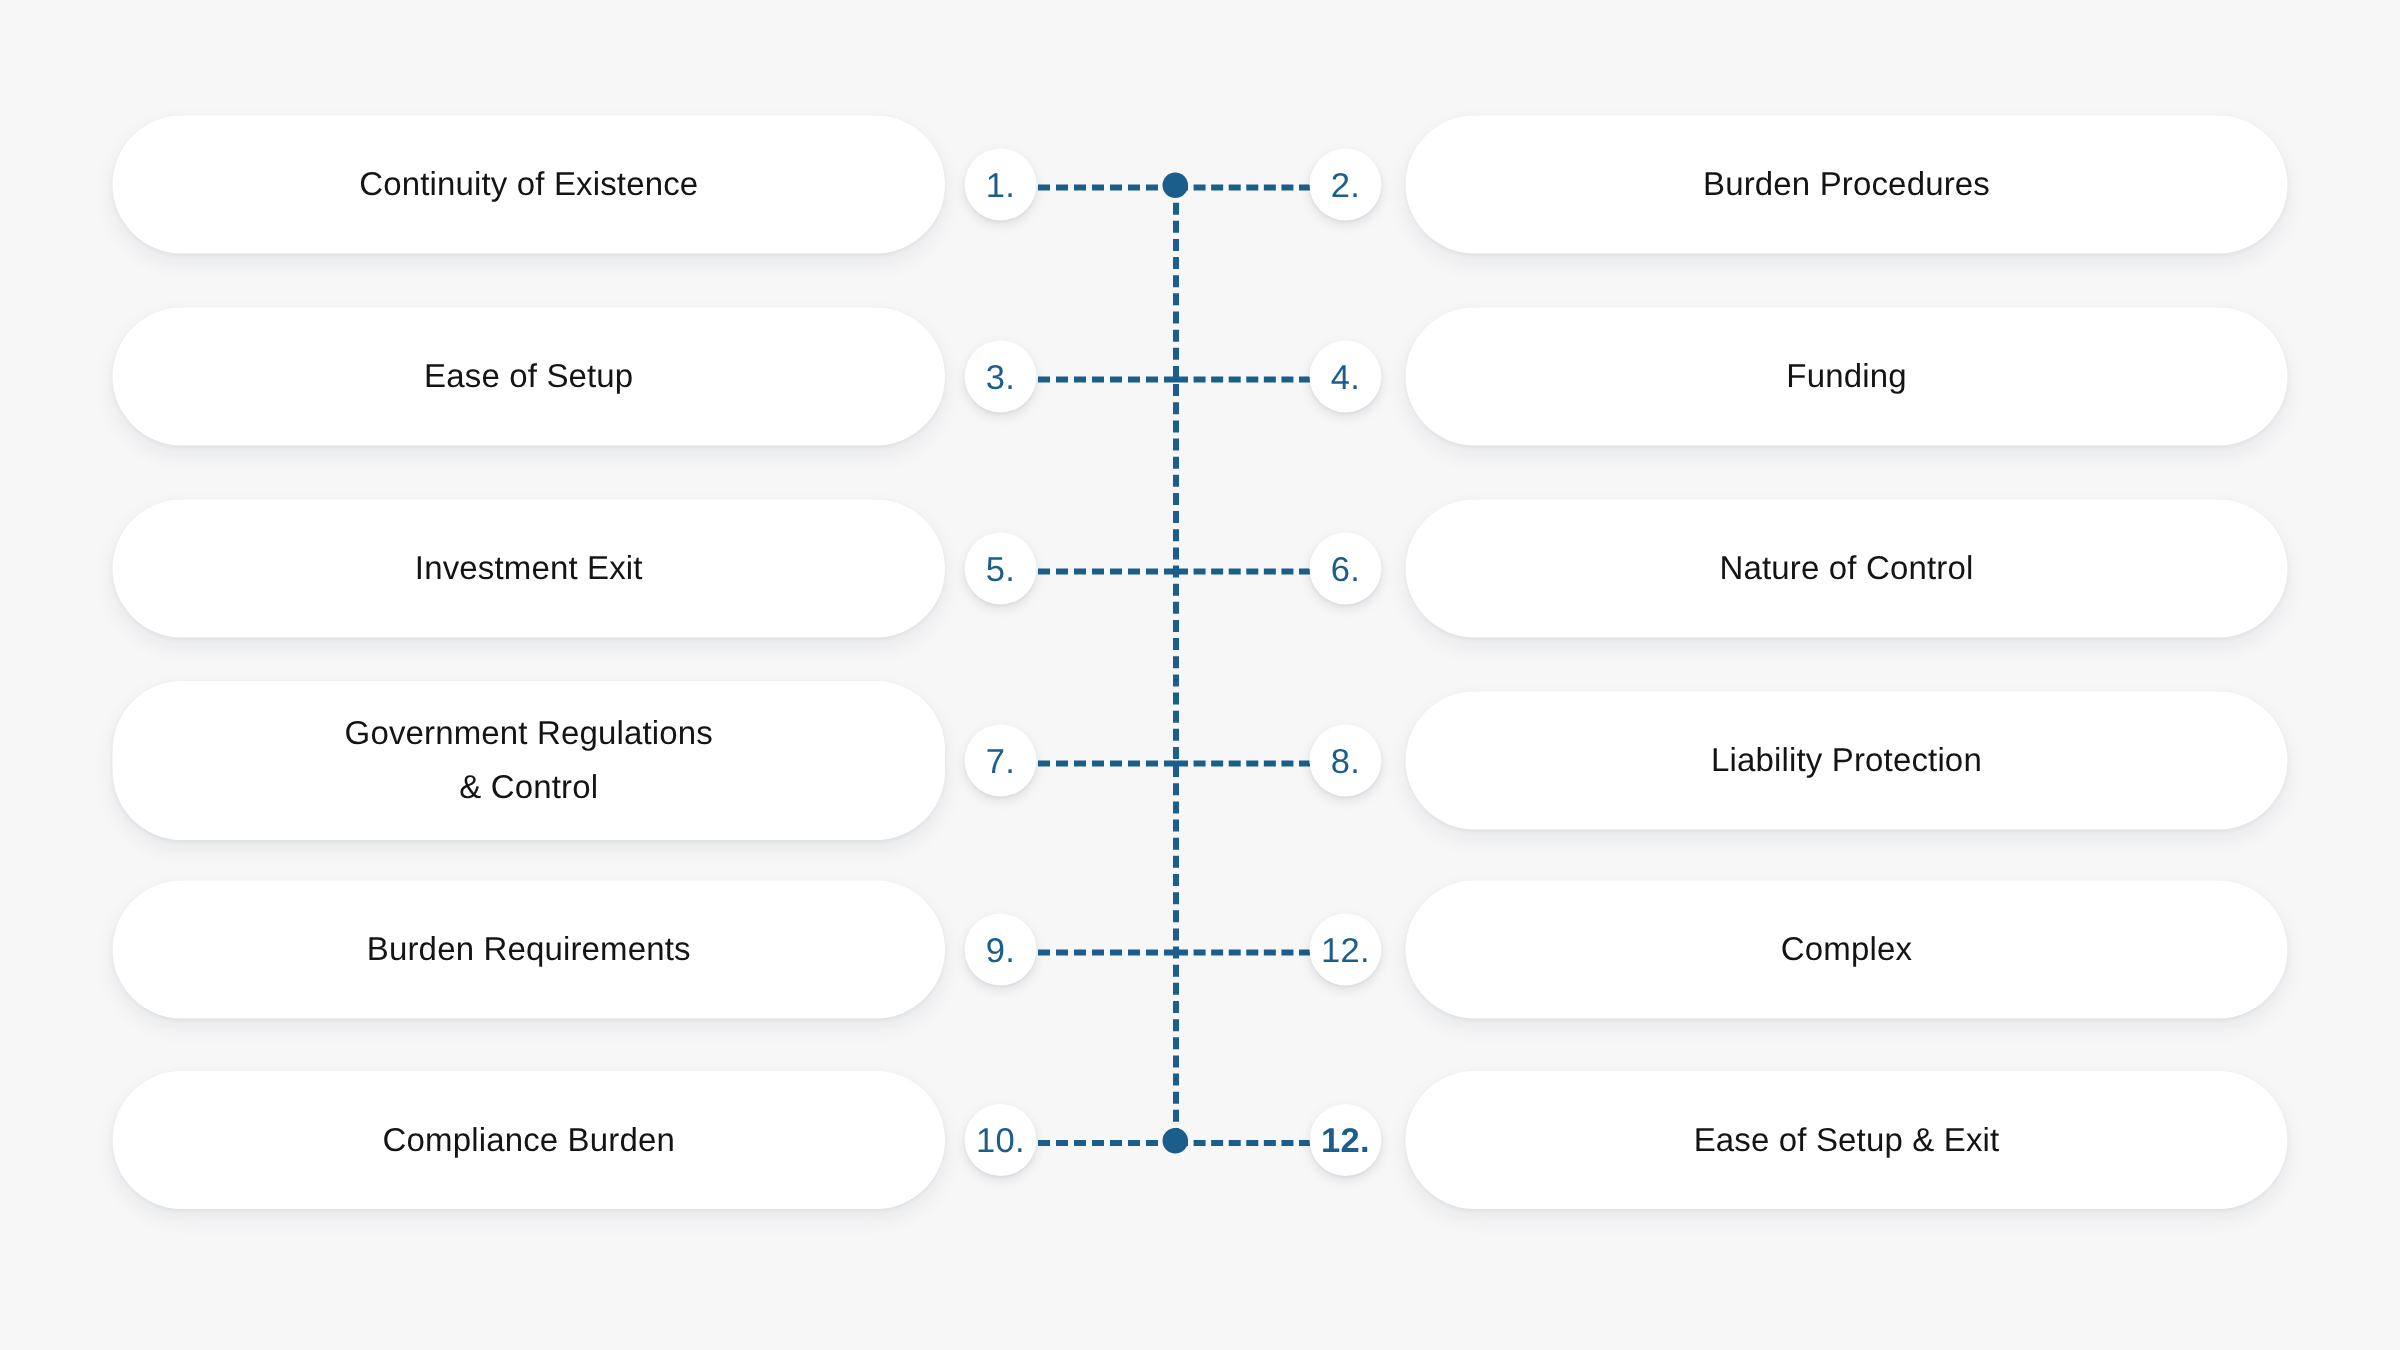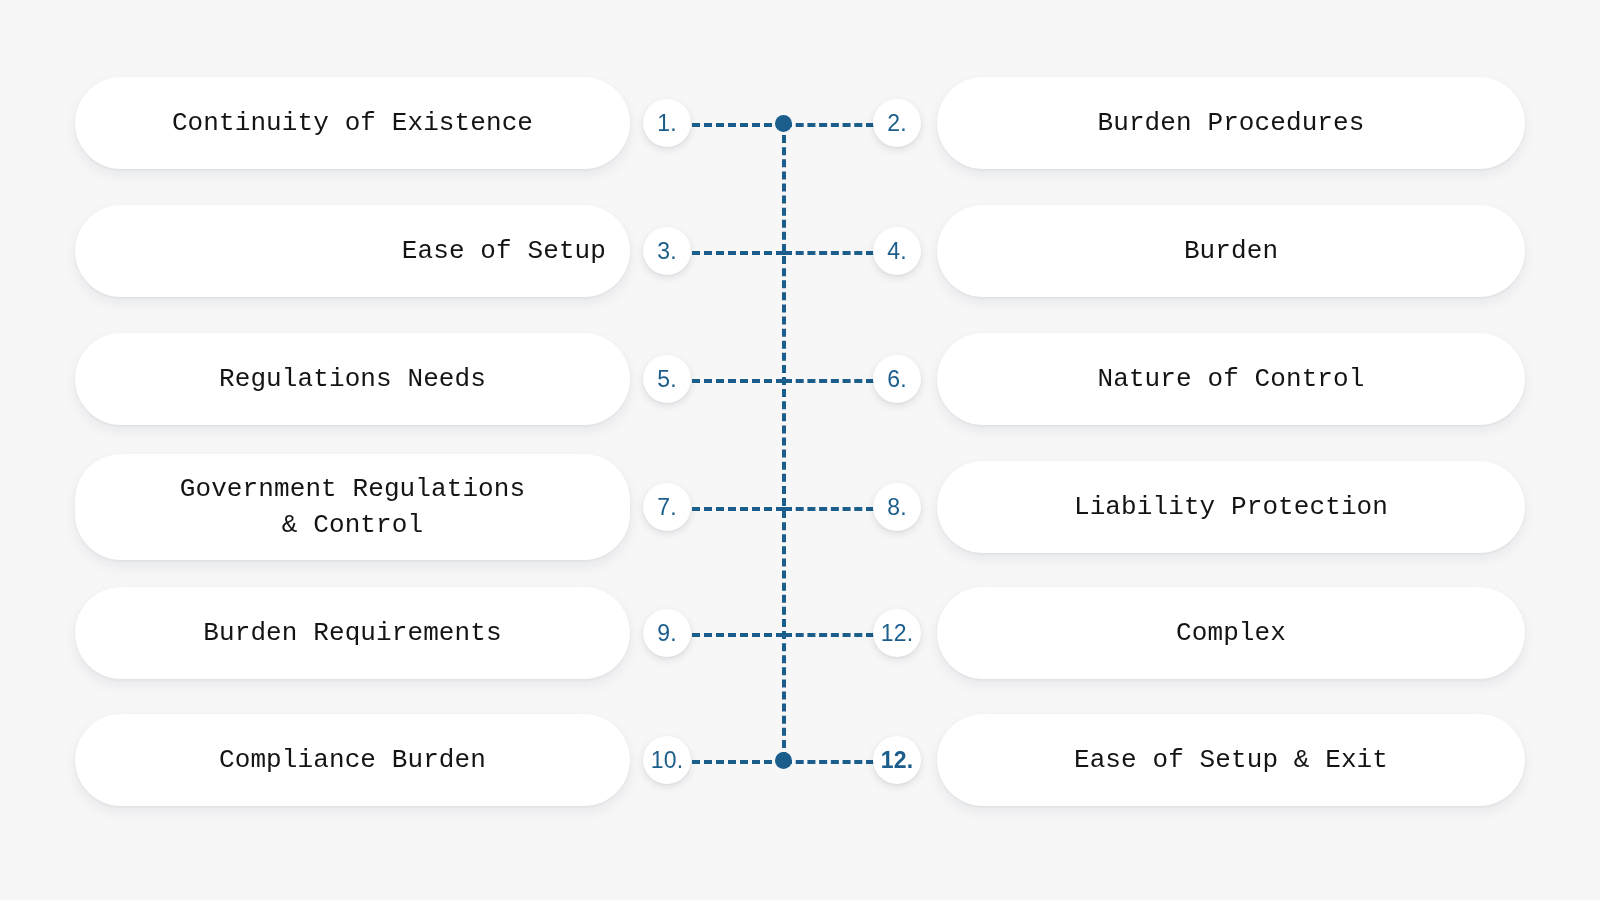--- a/index.html
+++ b/index.html
@@ -46,26 +46,25 @@
     position: absolute;
     left: 75px;
     width: 555px;
   }
   .card-right {
     position: absolute;
     left: 937px;
     width: 588px;
   }
   .card-text {
-    font-size: 26px;
+    font-size: 22px;
     line-height: 36px;
     color: #141414;
     letter-spacing: 0.1px;
     white-space: pre-line;
-    font-family: Liberation Mono, monospace;
   }
 
   
   .num {
     position: absolute;
     width: 48px;
     height: 48px;
     border-radius: 50%;
     background: #ffffff;
     box-shadow: 0 3px 8px rgba(17, 24, 39, 0.10),
@@ -132,43 +131,43 @@
     <div class="num num-right" style="top:-24px;">
       <span>2.</span>
     </div>
 
     <div class="card card-right" style="top:-46px;height:92px;">
       <div class="card-text">Burden Procedures</div>
     </div>
   </div>
 
   <div class="row" style="top:251px;">
-    <div class="card card-left" style="top:-46px;height:92px;justify-content:flex-end;">
+    <div class="card card-left" style="top:-46px;height:92px;">
       <div class="card-text">Ease of Setup</div>
     </div>
 
     <div class="num num-left" style="top:-24px;">
       <span>3.</span>
     </div>
 
     <div class="dash-h left-seg" style="top:0px;"></div>
     <div class="dash-h right-seg" style="top:0px;"></div>
 
     <div class="num num-right" style="top:-24px;">
       <span>4.</span>
     </div>
 
     <div class="card card-right" style="top:-46px;height:92px;">
-      <div class="card-text">Burden</div>
+      <div class="card-text">Funding</div>
     </div>
   </div>
 
   <div class="row" style="top:379px;">
     <div class="card card-left" style="top:-46px;height:92px;">
-      <div class="card-text">Regulations Needs</div>
+      <div class="card-text">Investment Exit</div>
     </div>
 
     <div class="num num-left" style="top:-24px;">
       <span>5.</span>
     </div>
 
     <div class="dash-h left-seg" style="top:0px;"></div>
     <div class="dash-h right-seg" style="top:0px;"></div>
 
     <div class="num num-right" style="top:-24px;">

